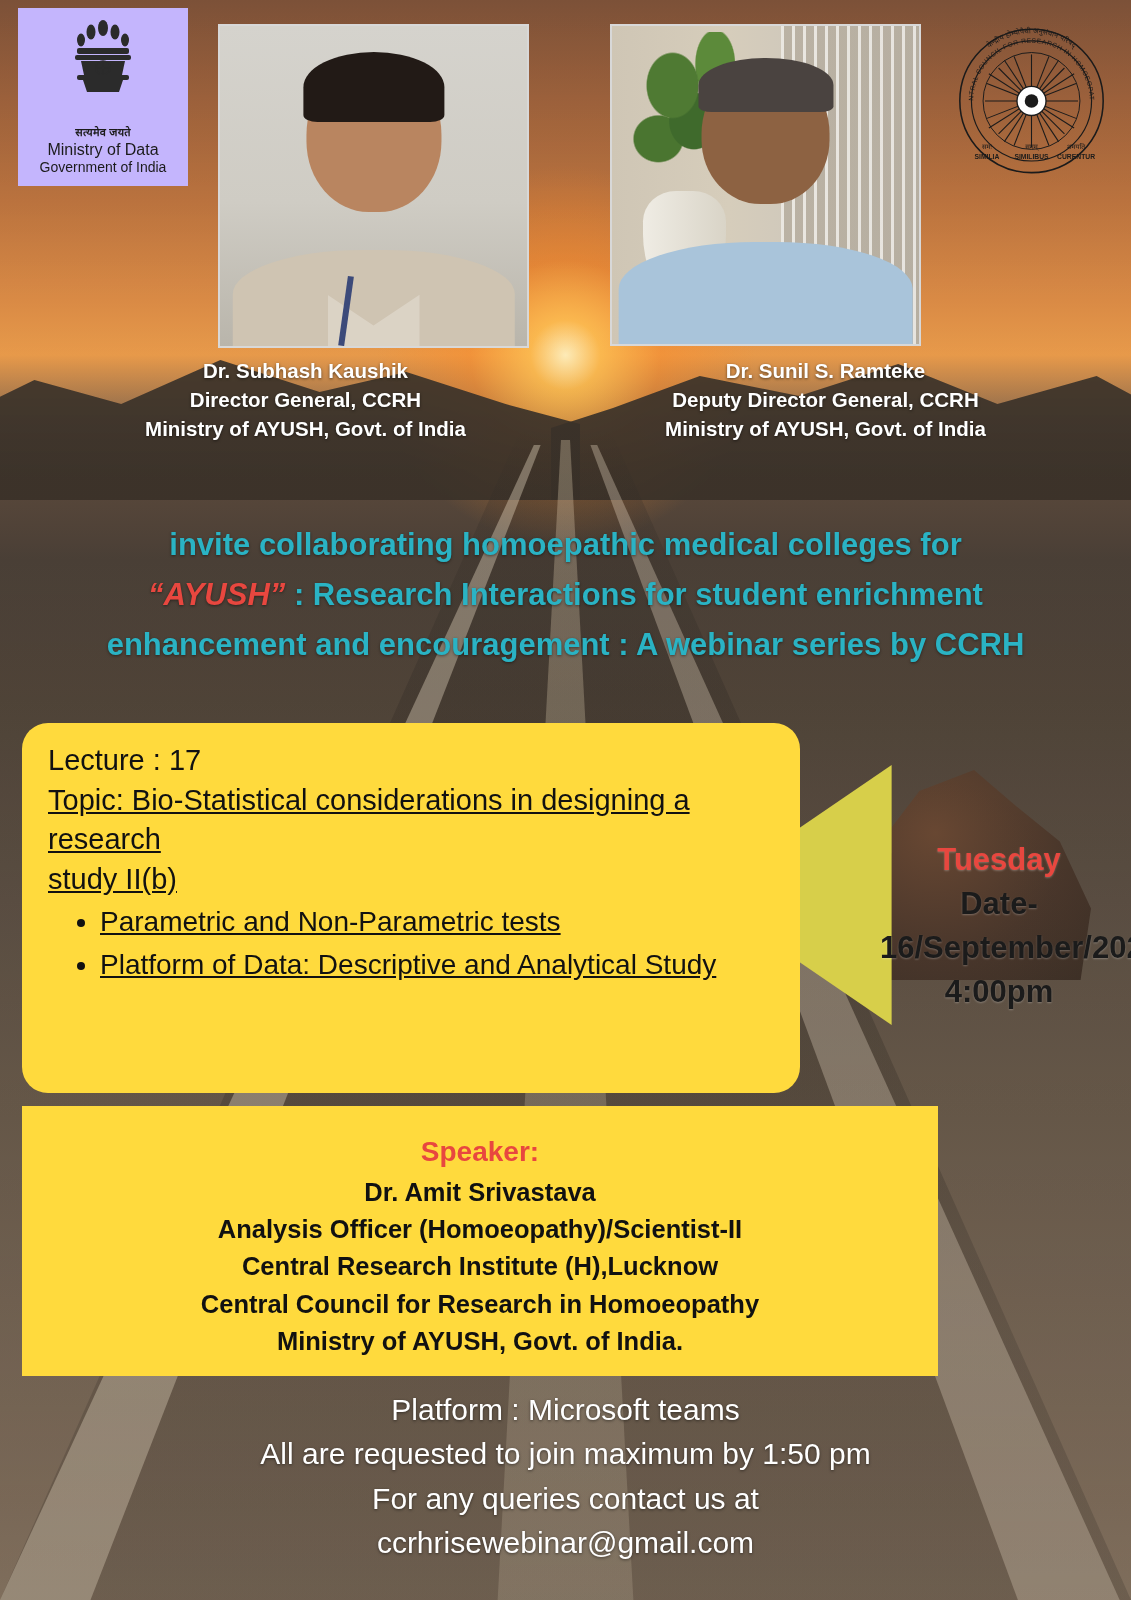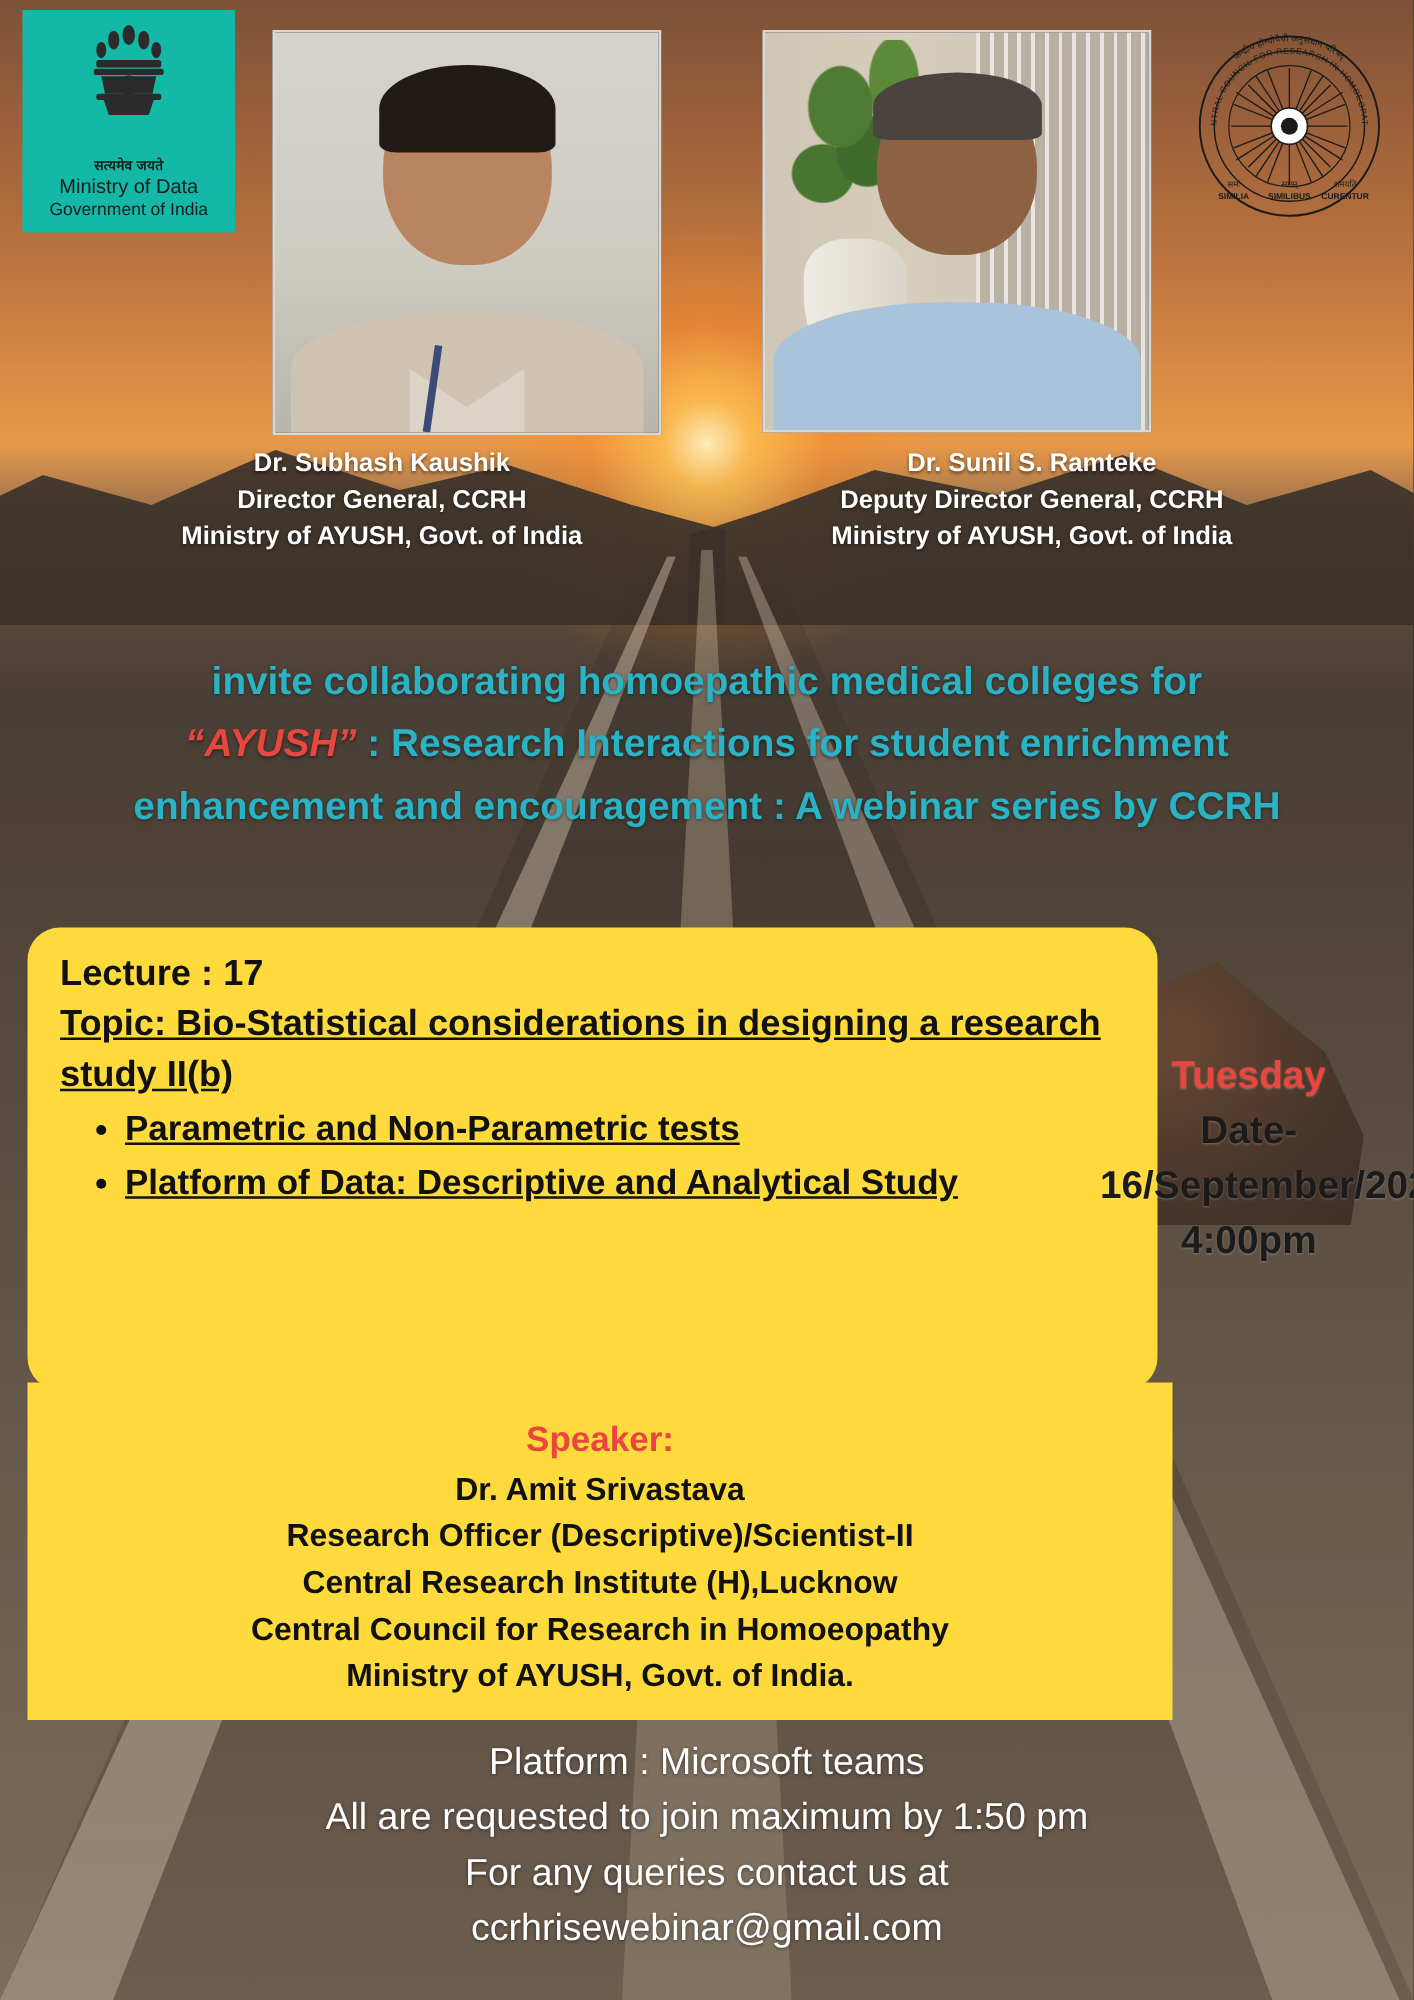--- a/index.html
+++ b/index.html
@@ -99,21 +99,21 @@
     position: absolute; inset: 0;
     background: linear-gradient(to bottom, rgba(0,0,0,.10) 0px, rgba(0,0,0,0) 300px, rgba(0,0,0,.10) 1600px);
     pointer-events: none;
   }
 
   
   .logo-ayush {
     position: absolute;
     left: 18px; top: 8px;
     width: 170px; height: 178px;
-    background: #14b8a6;
+    background: #c4b5fd;
     display: flex; flex-direction: column;
     align-items: center; justify-content: flex-start;
     padding-top: 6px;
     box-sizing: border-box;
   }
   .emblem {
     width: 72px; height: 110px;
     display: block;
   }
   .logo-ayush .l1 {
@@ -231,22 +231,22 @@
     padding: 0 12px;
   }
   .invite .rise {
     color: #e8473f;
     font-style: italic;
   }
 
   
   .lecture-wrap {
     position: absolute;
-    left: 22px; top: 742px;
-    width: 904px; height: 370px; font-weight: bold;
+    left: 22px; top: 723px;
+    width: 778px; height: 370px;
   }
   .lecture-box {
     position: absolute; inset: 0;
     background: #ffda3d;
     border-radius: 26px;
   }
   .lecture-tail {
     position: absolute;
     left: 740px; top: 42px;
     width: 180px; height: 260px;
@@ -462,21 +462,21 @@
   <div class="date-block">
     <div class="tuesday">Tuesday</div>
     <div>Date-</div>
     <div>16/September/2025</div>
     <div>4:00pm</div>
   </div>
 
   <div class="speaker-box">
     <div class="speaker-label">Speaker:</div>
     <div class="speaker-line">Dr. Amit Srivastava</div>
-    <div class="speaker-line">Research Officer (Descriptive)/Scientist-II</div>
+    <div class="speaker-line">Analysis Officer (Homoeopathy)/Scientist-II</div>
     <div class="speaker-line">Central Research Institute (H),Lucknow</div>
     <div class="speaker-line">Central Council for Research in Homoeopathy</div>
     <div class="speaker-line">Ministry of AYUSH, Govt. of India.</div>
   </div>
 
   <div class="footer">
     <div>Platform : Microsoft teams</div>
     <div>All are requested to join maximum by 1:50 pm</div>
     <div>For any queries contact us at</div>
     <div>ccrhrisewebinar@gmail.com</div>

